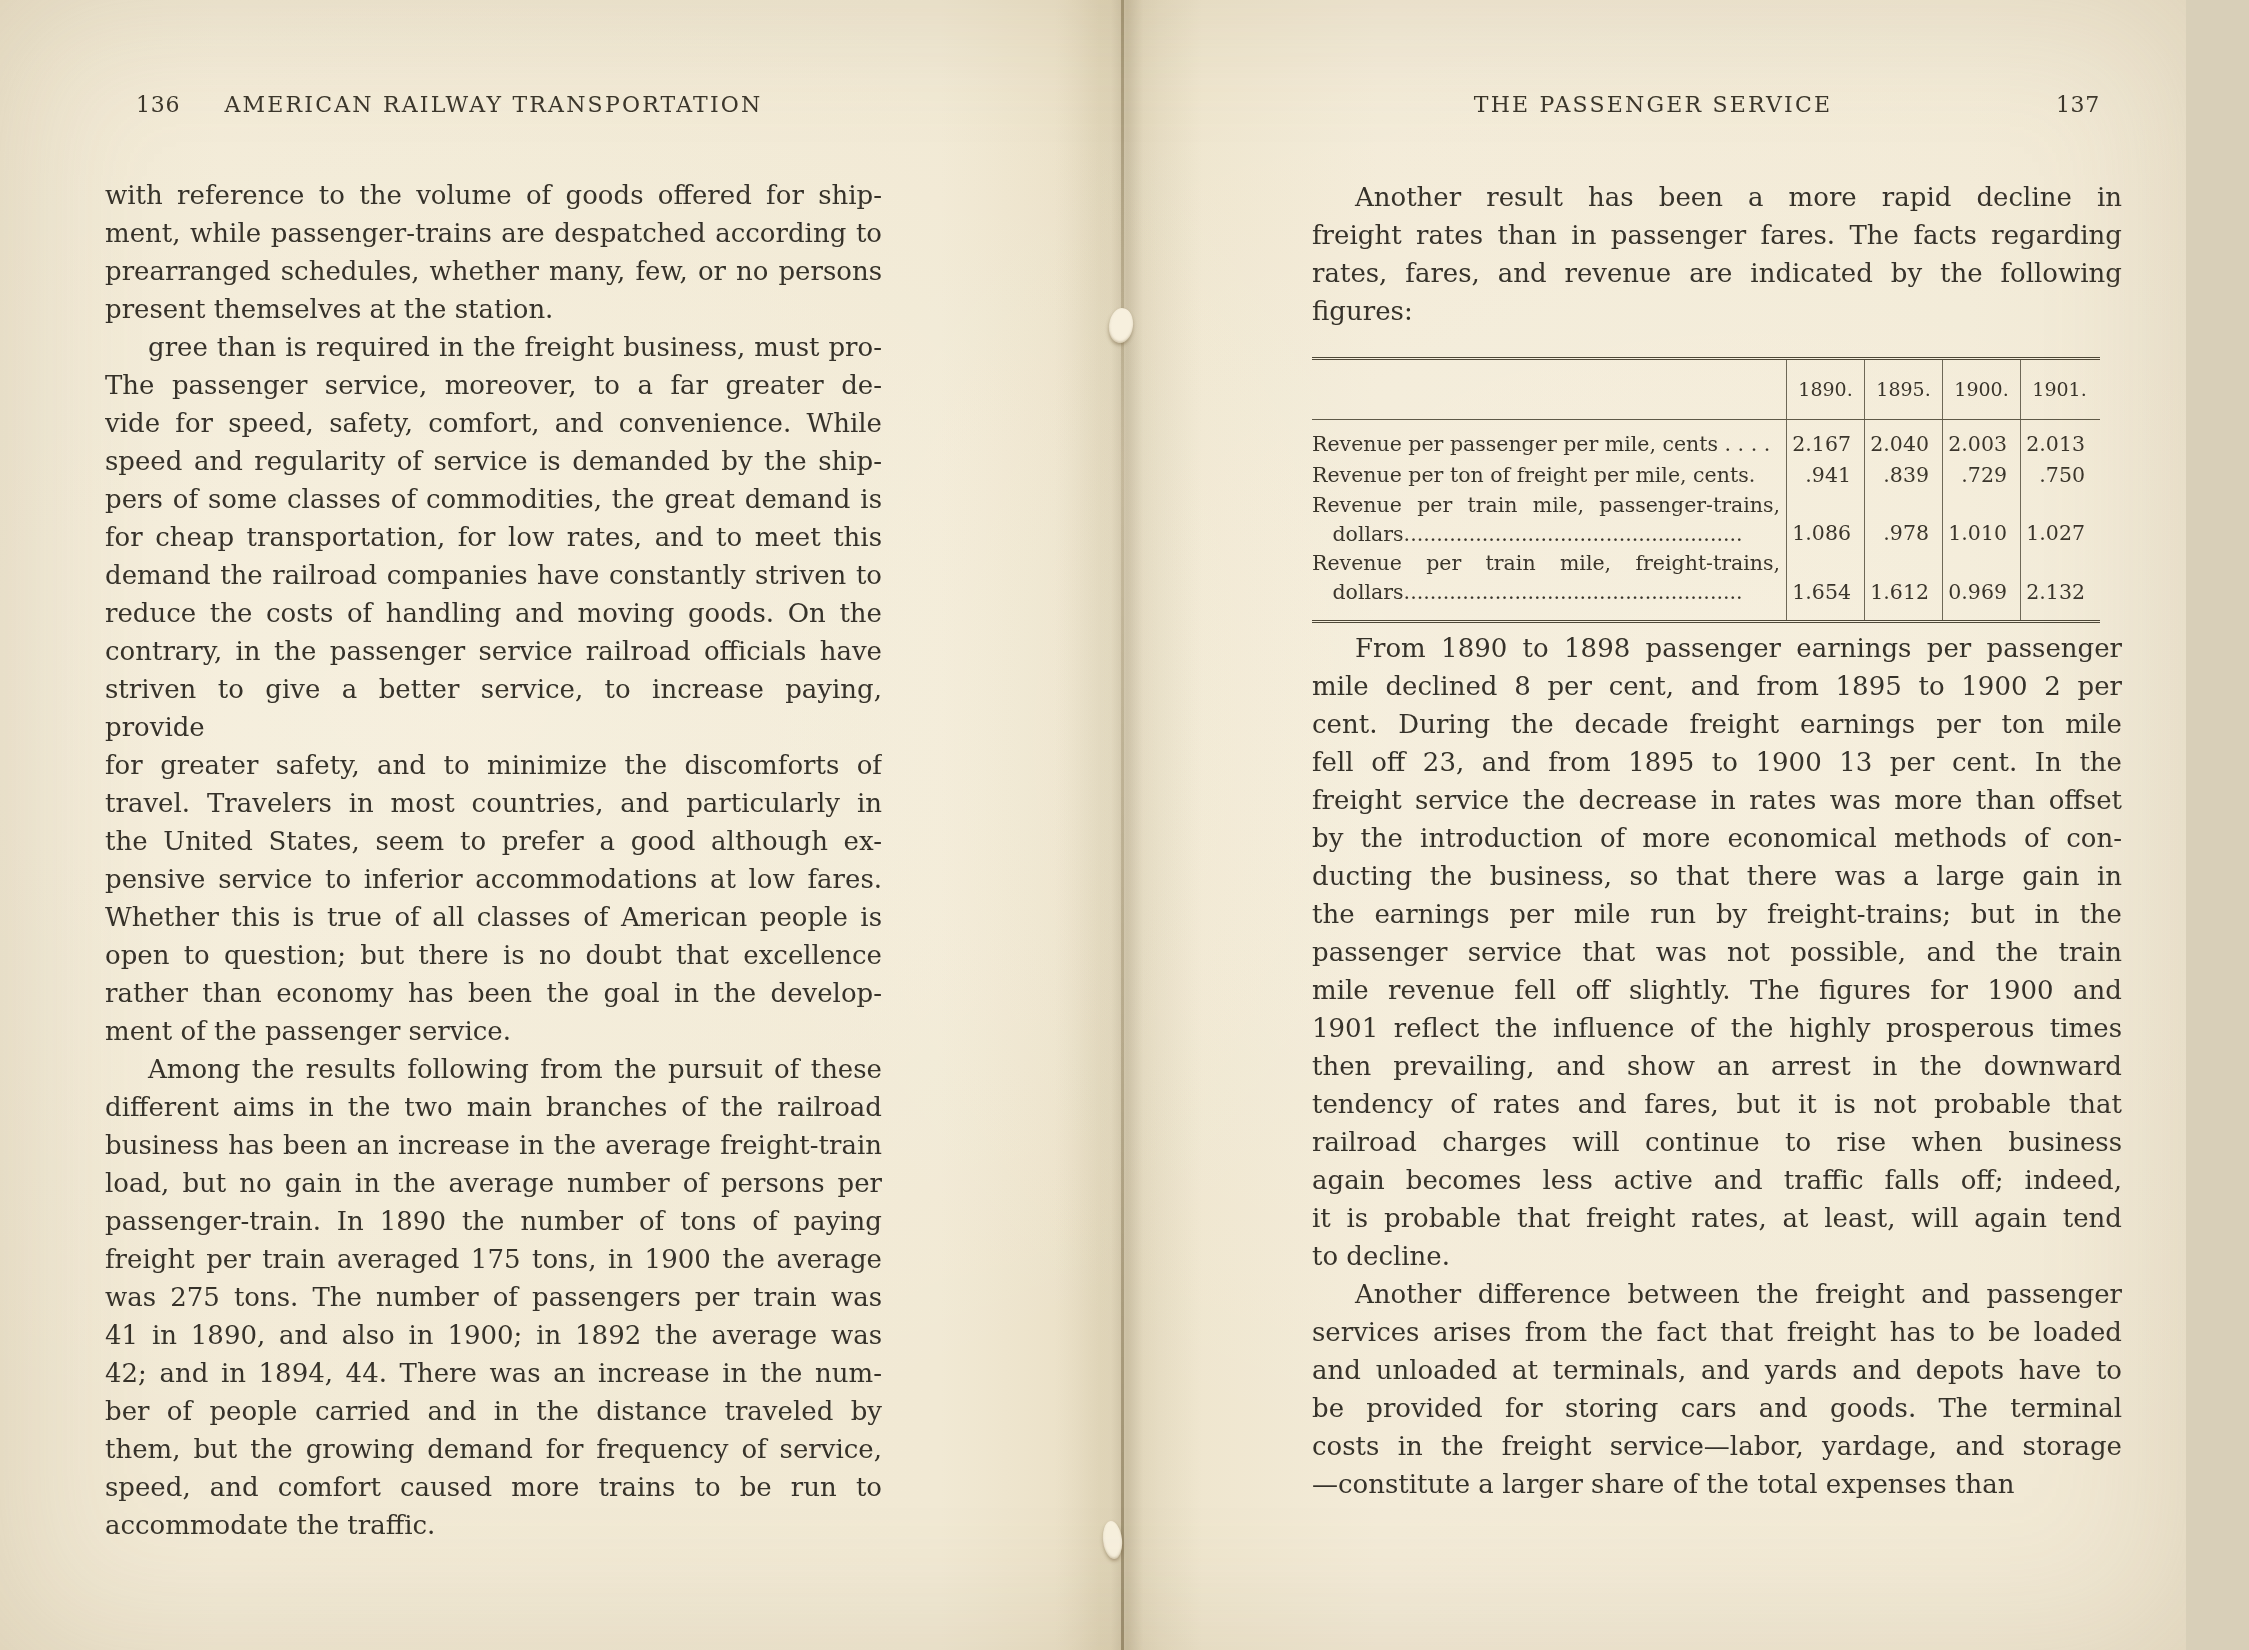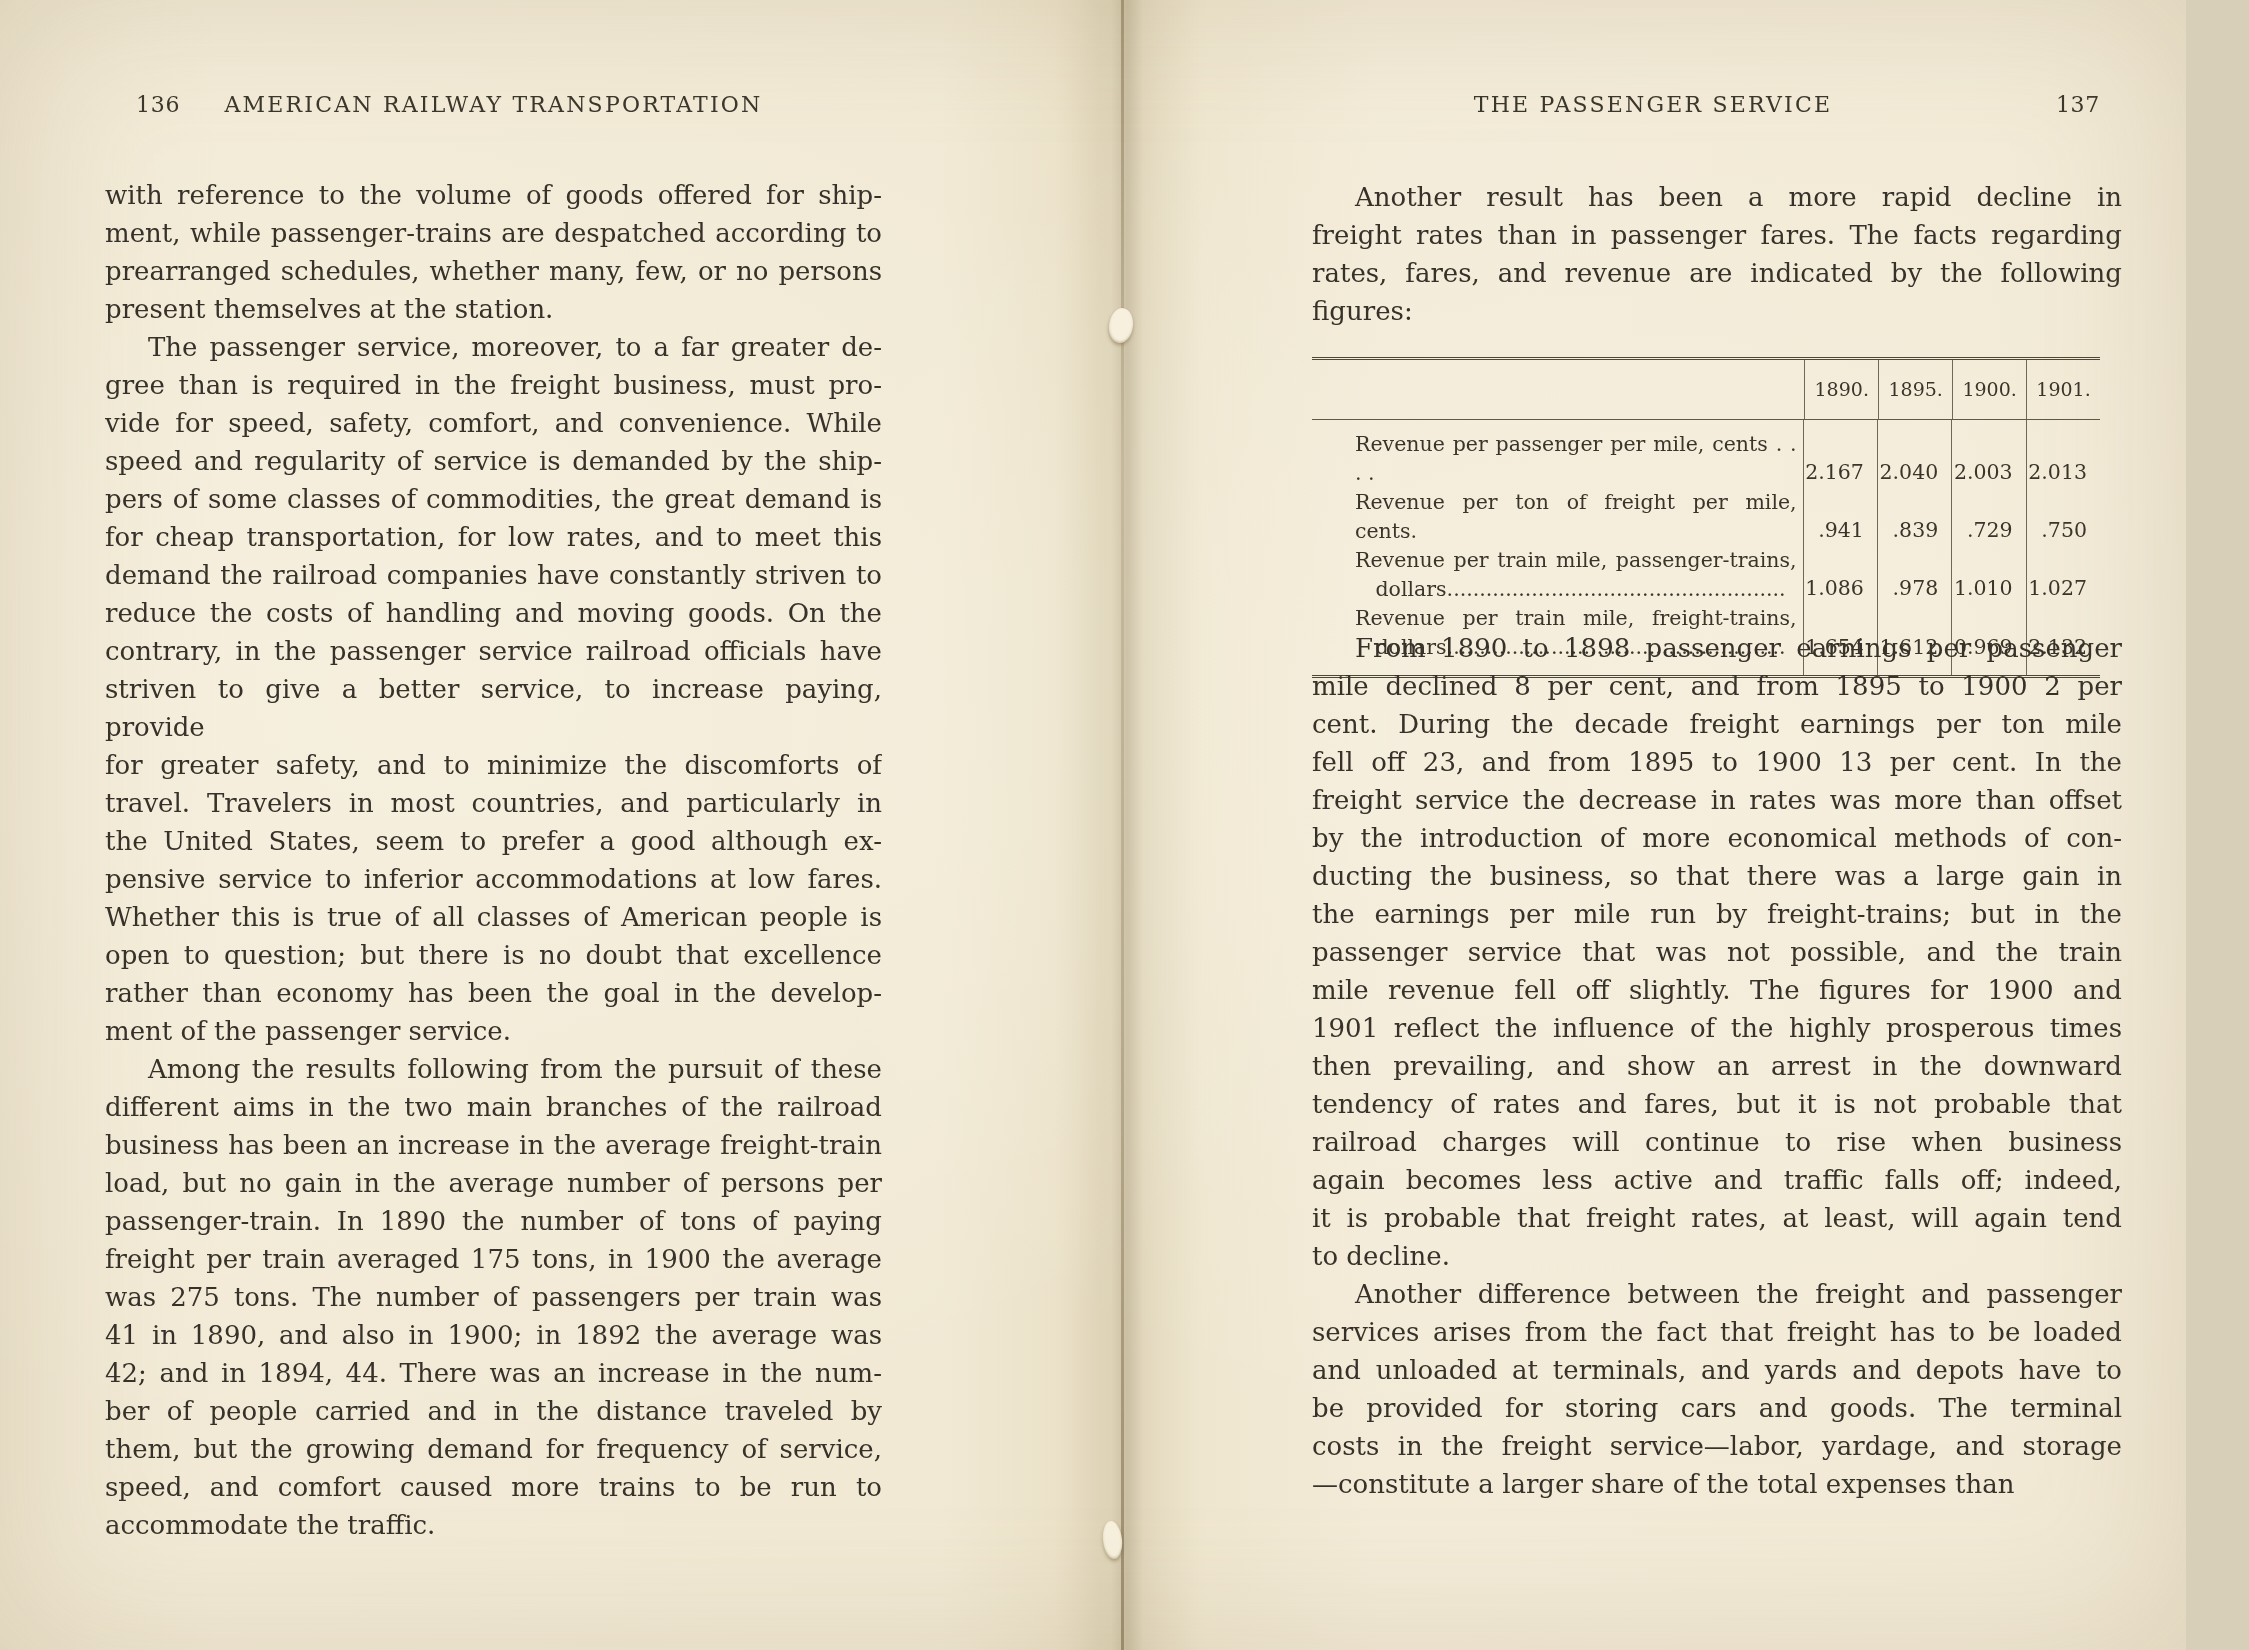--- a/index.html
+++ b/index.html
@@ -43,21 +43,21 @@
   #right-p2   { left:1312px; top:629px; width:810px; }
   .tline { text-align:justify; text-align-last:justify; overflow:hidden; }
   .tline.tlast { text-align-last:left; }
   .para.indent .tline:first-child { text-indent:43px; }
 
   
   #right-table { position:absolute; left:1312px; top:357px; width:788px;
     border-top:3.7px double #4d4737; border-bottom:3.7px double #4d4737;
     color:#3a352b; font-size:20.5px; line-height:29px; }
   .trow { display:flex; }
-  .tcell-label { width:474px; box-sizing:border-box; padding-right:5.9px;margin-left:43px; }
+  .tcell-label { width:474px; box-sizing:border-box; padding-right:5.9px; }
   .tcell-yr { width:78px; box-sizing:border-box; border-left:1.5px solid #6e6857;
     display:flex; align-items:flex-end; justify-content:flex-end; padding:0 13px 1.5px 0; }
   .thead { border-bottom:1.5px solid #5e5948; }
   .thead .tcell-yr { align-items:center; justify-content:center; padding:0; height:59px; font-size:19px; }
   .trow.pt > div { padding-top:10.3px; }
   .trow.pb > div { padding-bottom:13px; }
   .tcell-label .tline { overflow:hidden; }
 </style>
 </head>
 <body>
@@ -74,22 +74,22 @@
     <span class="title">AMERICAN RAILWAY TRANSPORTATION</span>
   </div>
   <div class="textblock" id="left-body">
     <div class="para">
         <div class="tline">with reference to the volume of goods offered for ship-</div>
         <div class="tline">ment, while passenger-trains are despatched according to</div>
         <div class="tline">prearranged schedules, whether many, few, or no persons</div>
         <div class="tline tlast">present themselves at the station.</div>
       </div>
     <div class="para indent">
+        <div class="tline">gree than is required in the freight business, must pro-</div>
         <div class="tline">The passenger service, moreover, to a far greater de-</div>
-        <div class="tline">gree than is required in the freight business, must pro-</div>
         <div class="tline">vide for speed, safety, comfort, and convenience. While</div>
         <div class="tline">speed and regularity of service is demanded by the ship-</div>
         <div class="tline">pers of some classes of commodities, the great demand is</div>
         <div class="tline">for cheap transportation, for low rates, and to meet this</div>
         <div class="tline">demand the railroad companies have constantly striven to</div>
         <div class="tline">reduce the costs of handling and moving goods. On the</div>
         <div class="tline">contrary, in the passenger service railroad officials have</div>
         <div class="tline">striven to give a better service, to increase paying, provide</div>
         <div class="tline">for greater safety, and to minimize the discomforts of</div>
         <div class="tline">travel. Travelers in most countries, and particularly in</div>

